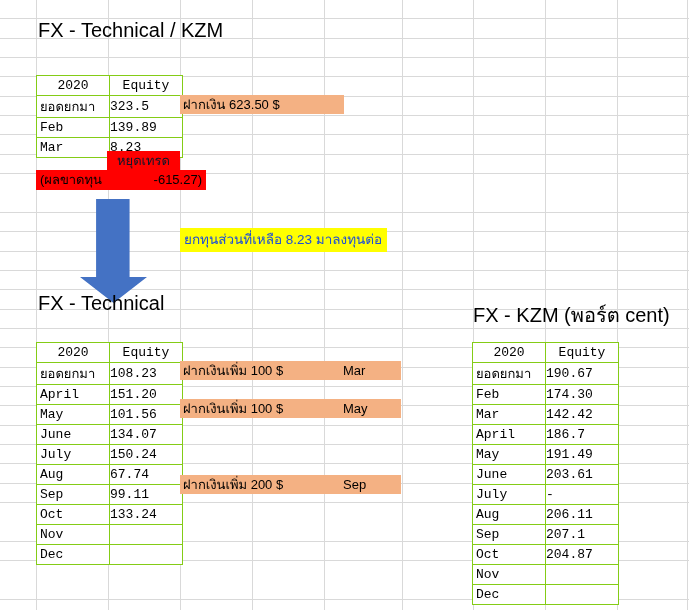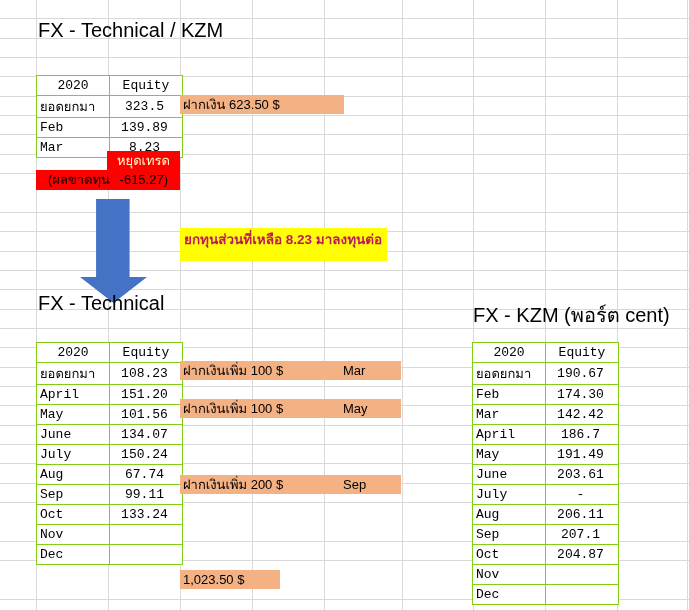--- a/index.html
+++ b/index.html
@@ -20,42 +20,42 @@
   .sheet-title{position:absolute;font-size:20px;line-height:18px;white-space:nowrap;}
   .grid-table{position:absolute;border-collapse:collapse;table-layout:fixed;background:#fff;}
   .grid-table th,.grid-table td{
     border:1px solid #84cc16;
     height:19px;padding:0;
     font-size:13px;font-weight:400;
     overflow:hidden;white-space:nowrap;font-family:Liberation Mono, monospace;
   }
   .grid-table th{text-align:center;width:72px;}
   .grid-table td.c-label{text-align:left;padding-left:3px;}
-  .grid-table td.c-value{text-align:center;padding-right:3px;}
+  .grid-table td.c-value{text-align:left;padding-right:3px;}
   .note-box{
     position:absolute;height:19px;line-height:19px;
     background:#F4B183;font-size:13px;white-space:nowrap;
     padding-left:3px;box-sizing:border-box;
   }
   .note-month{position:absolute;left:163px;top:0;}
   .stop-cell{
     position:absolute;left:107px;top:151px;width:73px;height:19px;
-    background:#FF0000;color:#fef9c3;
+    background:#FF0000;color:#0f172a;
     font-size:13px;line-height:19px;text-align:center;white-space:nowrap;
   }
   .loss-row{
-    position:absolute;left:36px;top:170px;width:144px;height:20px;
+    position:absolute;left:36px;top:170px;width:170px;height:20px;
     background:#FF0000;color:#000;
     font-size:13px;line-height:20px;
     display:flex;justify-content:space-between;
-    padding:0 12px;box-sizing:border-box;white-space:nowrap;
+    padding:0 4px;box-sizing:border-box;white-space:nowrap;
   }
   .yellow-note{
-    position:absolute;left:180px;top:228px;height:33px;line-height:24px;
-    background:#FFFF00;color:#be185d;font-size:13.5px;font-weight:700;
+    position:absolute;left:180px;top:228px;height:24px;line-height:24px;
+    background:#FFFF00;color:#1d4ed8;font-size:13.5px;font-weight:400;
     padding:0 5px 0 4px;white-space:nowrap;
   }
   .down-arrow{
     position:absolute;left:80px;top:199px;width:67px;height:104px;
     background:#4472C4;
     clip-path:polygon(24% 0,74% 0,74% 75%,100% 75%,50% 100%,0 75%,24% 75%);
   }
   .total-label{position:absolute;left:182px;top:551px;font-size:13.5px;white-space:nowrap;}
   .total-box{position:absolute;left:180px;top:570px;width:100px;}
 </style>
@@ -171,21 +171,20 @@
   </div>
   <div class="note-box" style="left:180px;top:399px;width:221px">
     <span>ฝากเงินเพิ่ม 100 $</span>
     <span class="note-month">May</span>
   </div>
   <div class="note-box" style="left:180px;top:475px;width:221px">
     <span>ฝากเงินเพิ่ม 200 $</span>
     <span class="note-month">Sep</span>
   </div>
 
-  <div class="note-box total-box">1,023.50 $</div>
 
   <div class="sheet-title" style="left:473px;top:306px">FX - KZM (พอร์ต cent)</div>
 
   <table class="grid-table" style="left:472px;top:342px;width:144px">
     <thead>
       <tr>
         <th>2020</th>
         <th>Equity</th>
       </tr>
     </thead>

